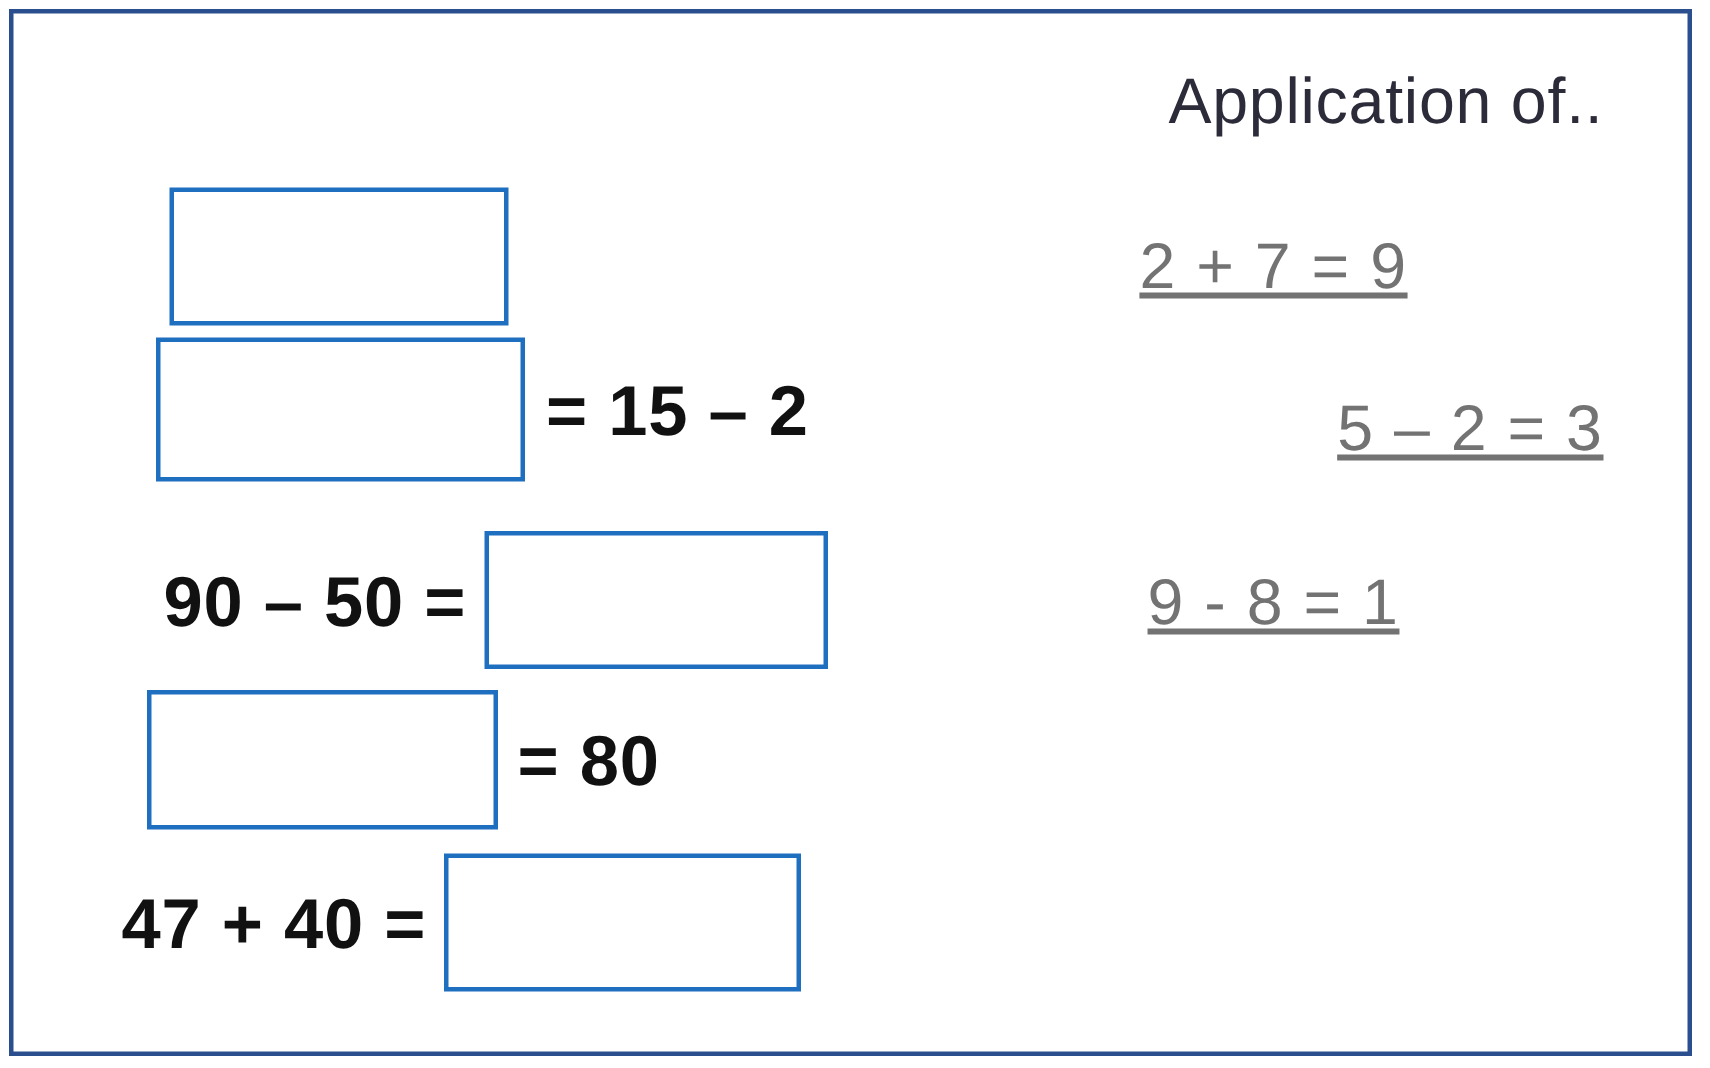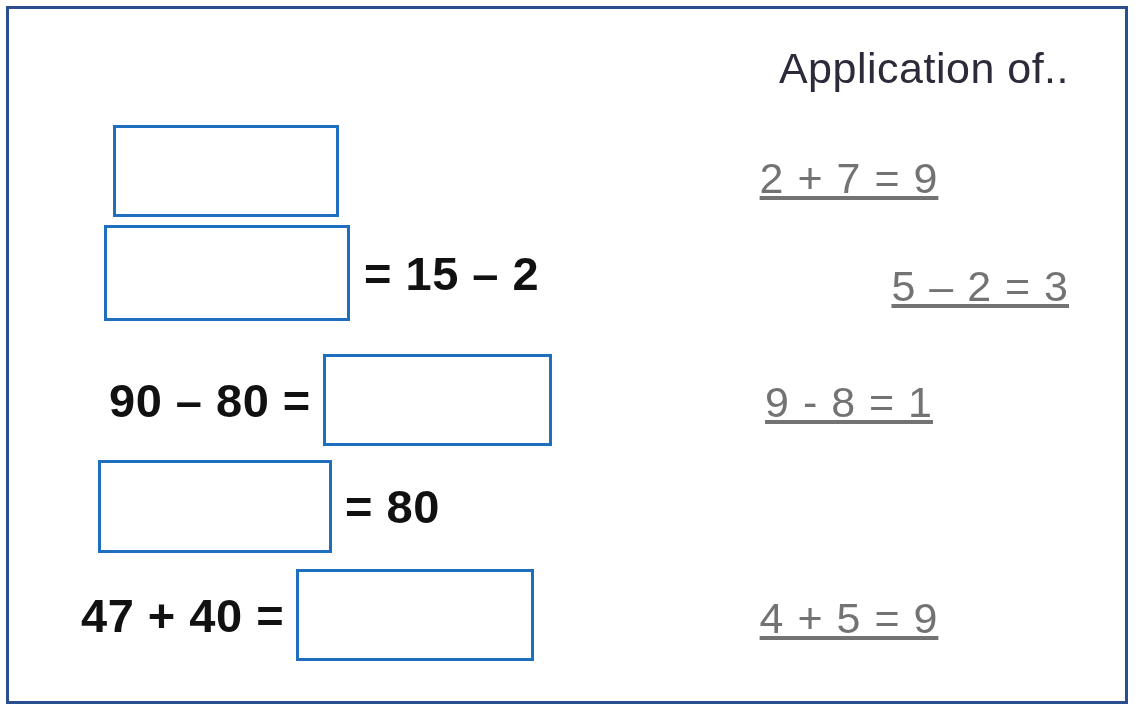--- a/index.html
+++ b/index.html
@@ -128,21 +128,21 @@
     <div class="eq-row" id="row-1">
       <span class="answer-box"></span>
     </div>
 
     <div class="eq-row" id="row-2">
       <span class="answer-box"></span>
       <span class="eq-text">= 15 – 2</span>
     </div>
 
     <div class="eq-row" id="row-3">
-      <span class="eq-text">90 – 80 =</span>
+      <span class="eq-text">90 – 50 =</span>
       <span class="answer-box"></span>
     </div>
 
     <div class="eq-row" id="row-4">
       <span class="answer-box"></span>
       <span class="eq-text">= 80</span>
     </div>
 
     <div class="eq-row" id="row-5">
       <span class="eq-text">47 + 40 =</span>
@@ -155,17 +155,16 @@
 
     <div id="panel-title">Application of..</div>
 
     <div class="app-row" id="app-1">2 + 7 = 9</div>
 
     <div class="app-row" id="app-2">5 – 2 = 3</div>
 
     <div class="app-row" id="app-3">9 - 8 = 1</div>
 
 
-    <div class="app-row" id="app-5">4 + 5 = 9</div>
 
   </div>
 
 </div>
 
 </body></html>

